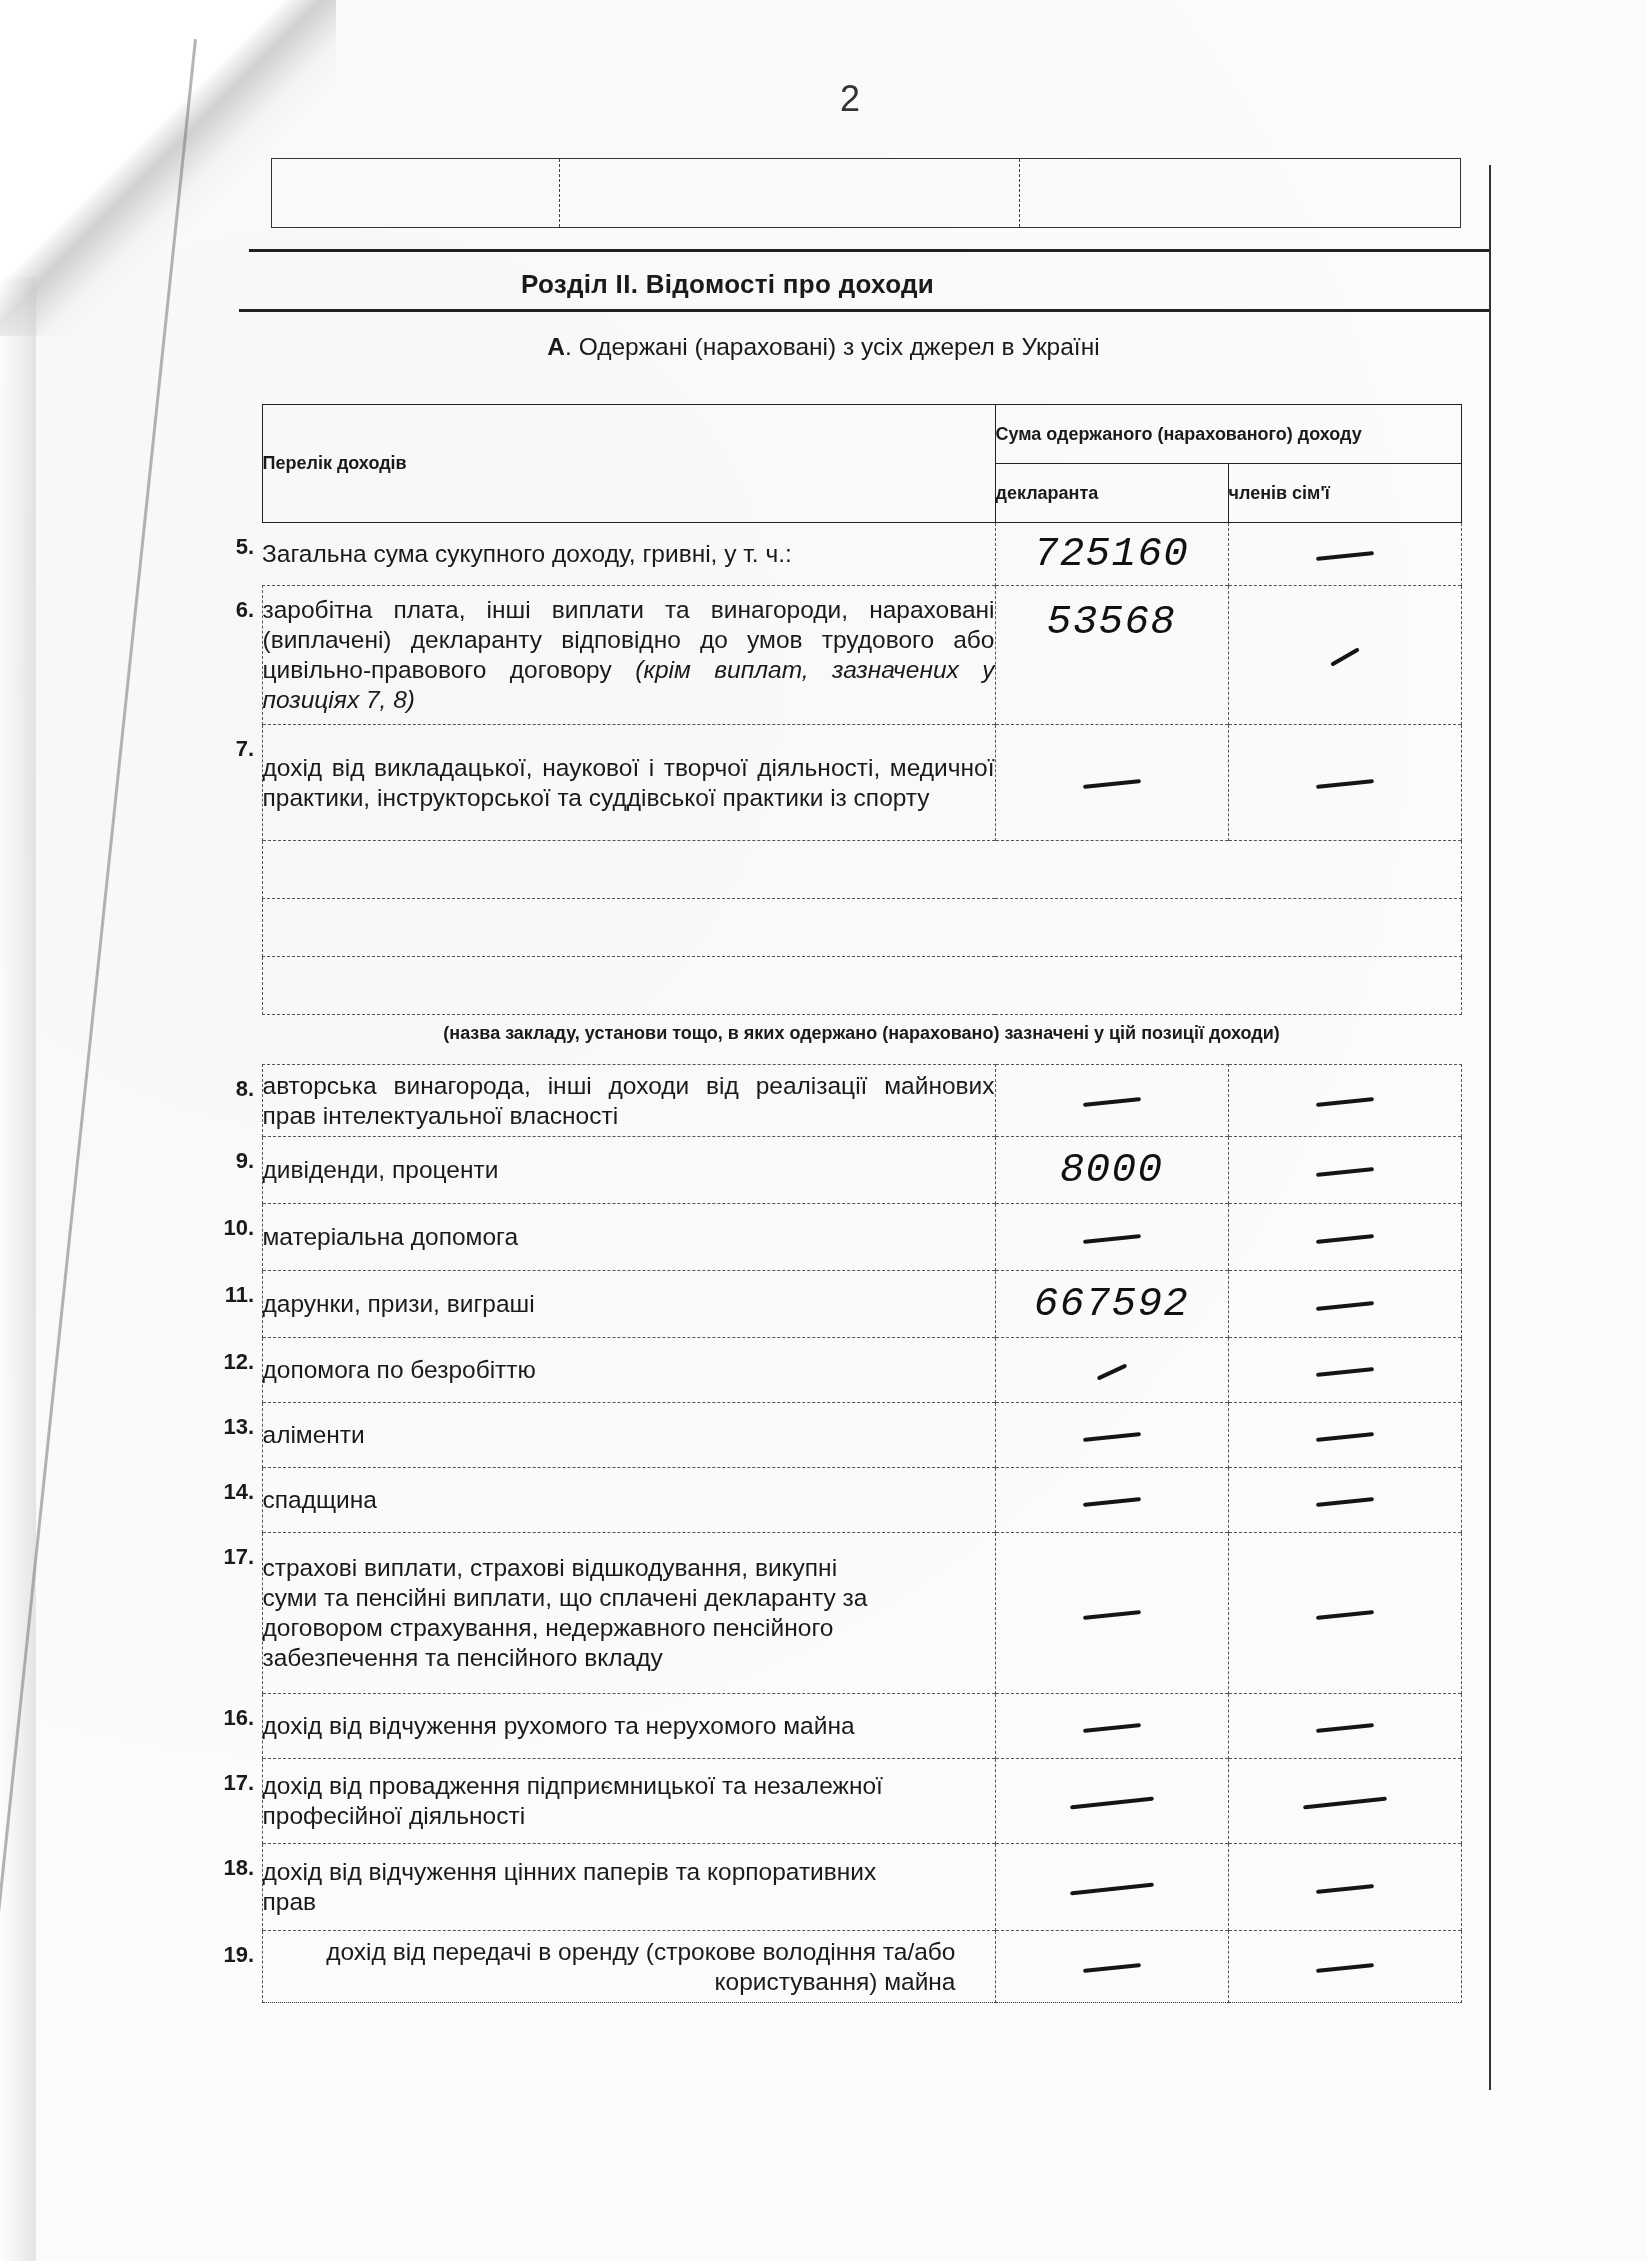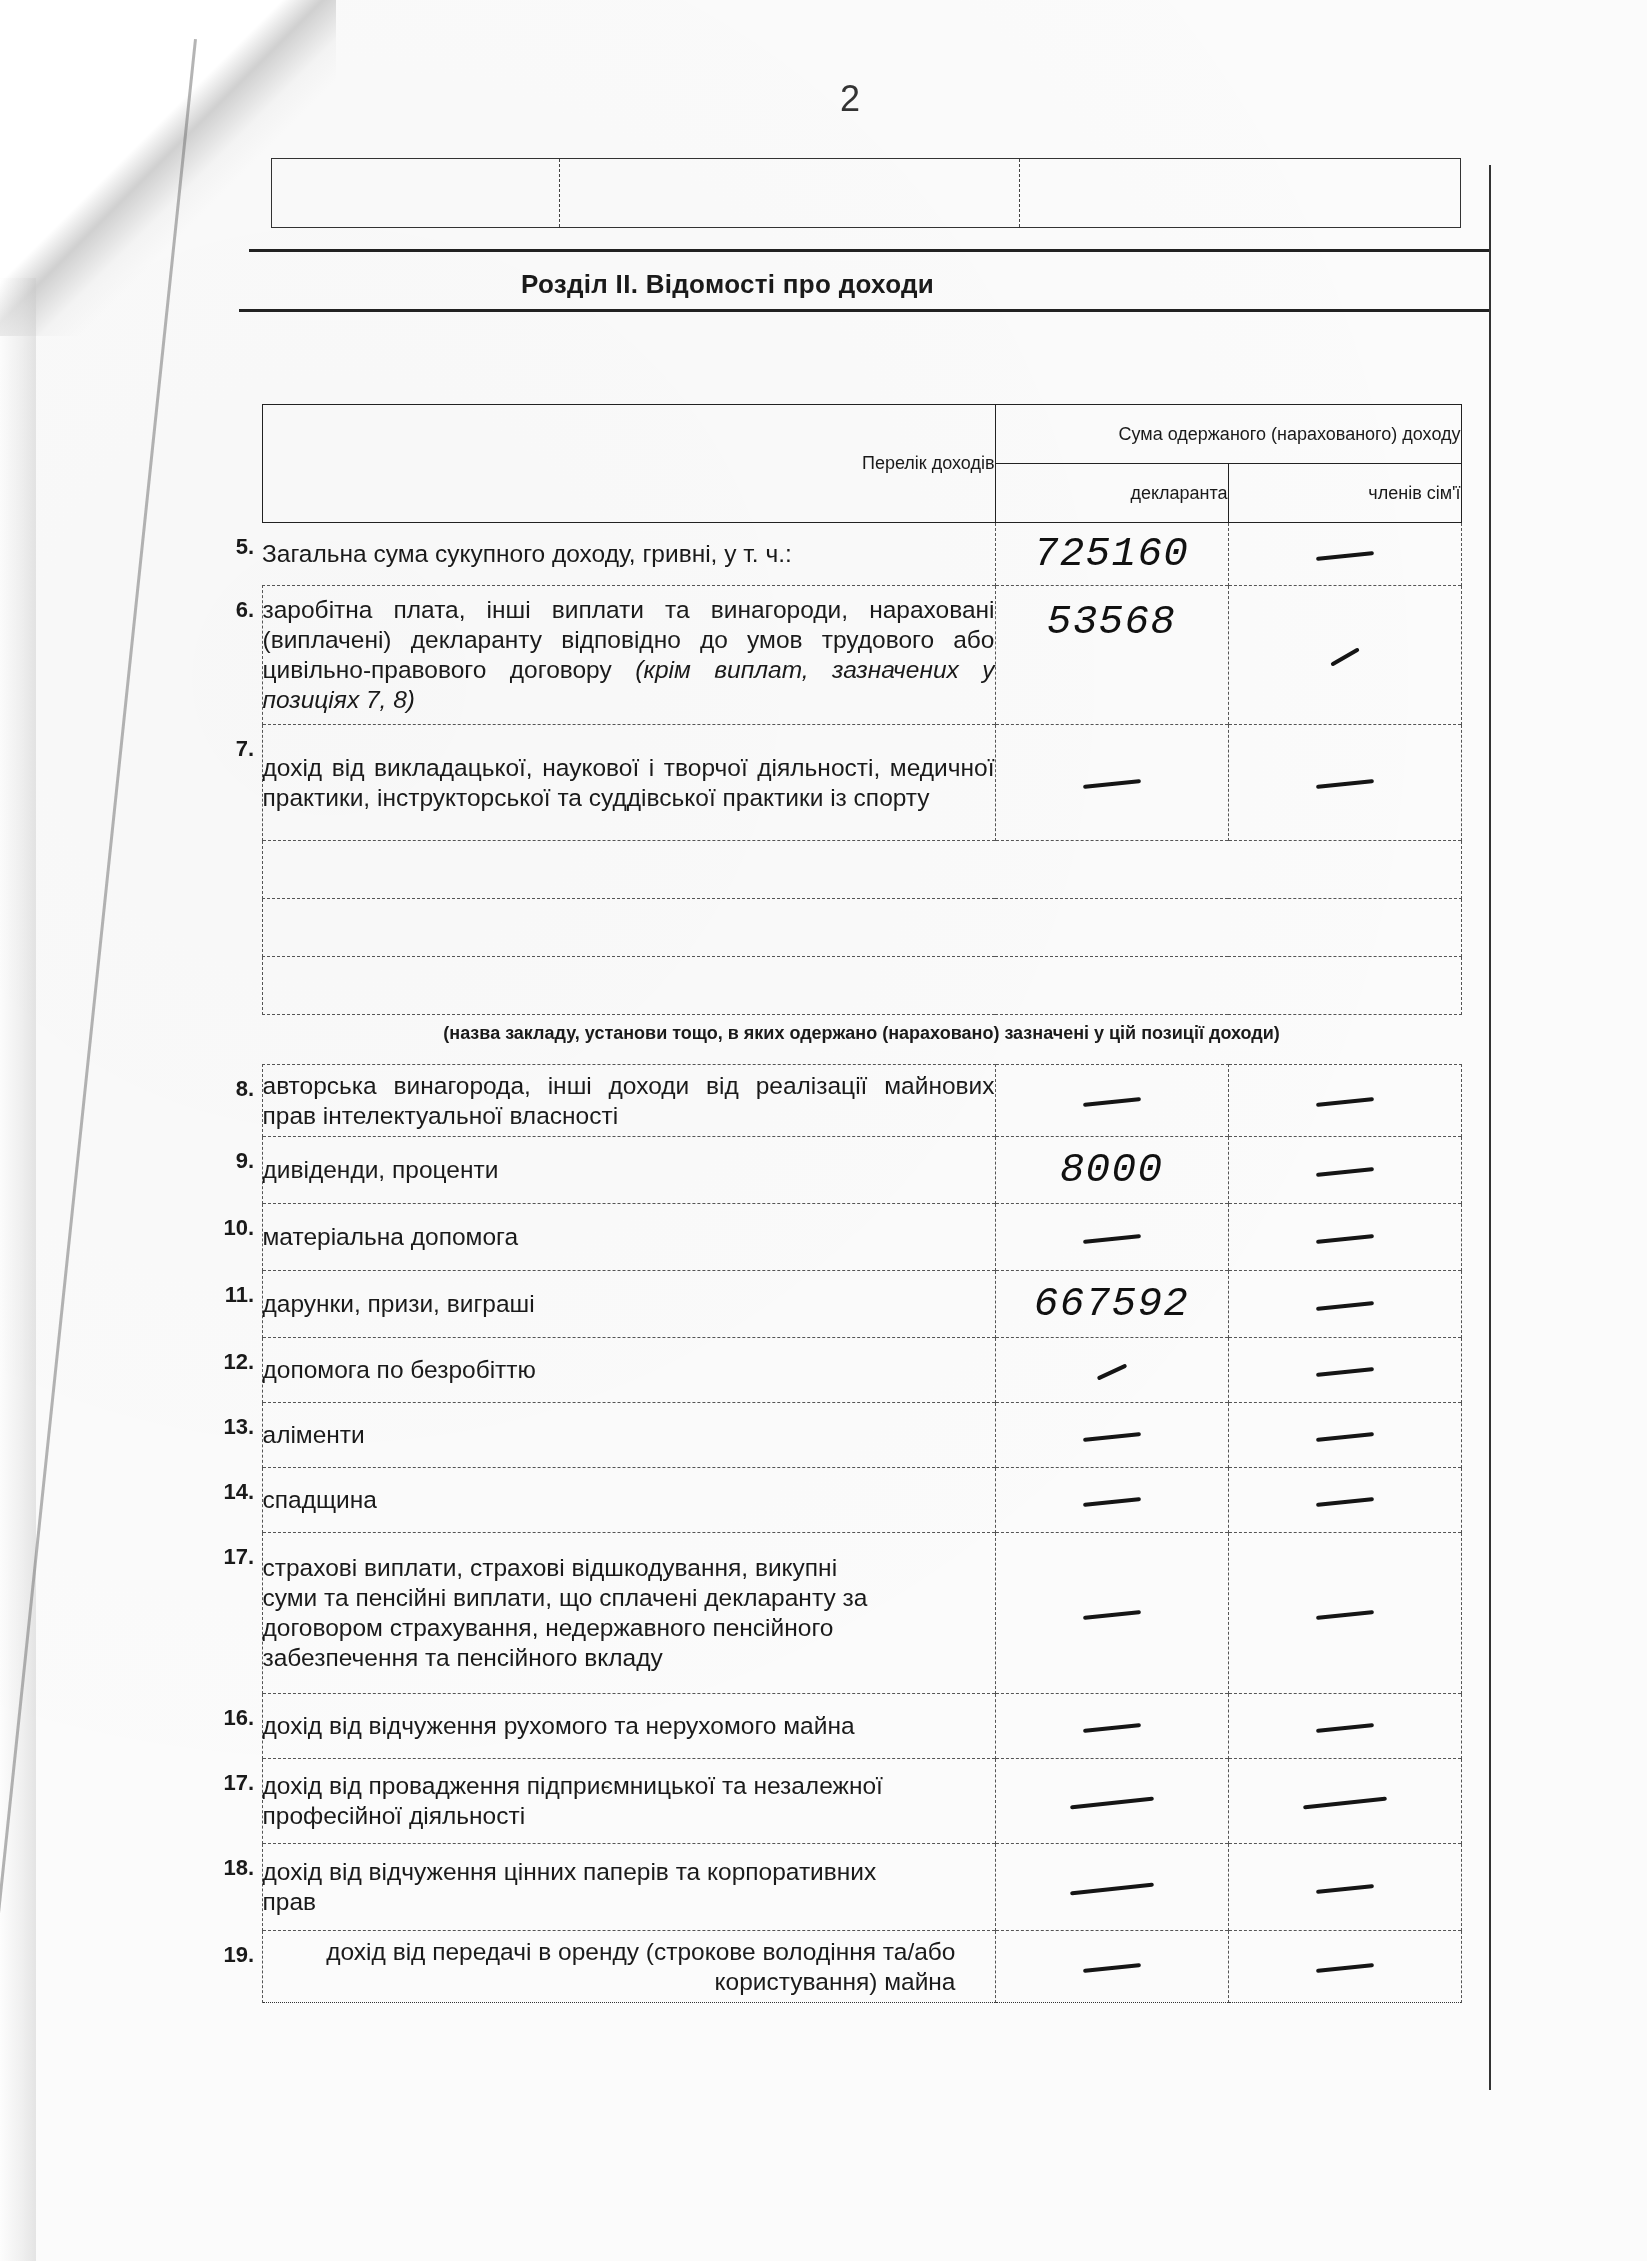--- a/index.html
+++ b/index.html
@@ -64,21 +64,21 @@
 
     
     table.income {
       position: absolute; left: 262px; top: 404px; width: 1198px;
       border-collapse: collapse; table-layout: fixed;
     }
     table.income td, table.income th {
       border: 1.3px dashed #555; padding: 0; vertical-align: middle;
     }
     table.income th {
-      border: 1.9px solid #222; font-weight: normal; font-size: 18px; text-align: right;
+      border: 1.9px solid #222; font-weight: bold; font-size: 18px; text-align: left;
     }
     table.income tr.body-row td { border-bottom: 1.9px dotted #333; }
     td.label {
       font-size: 24.5px; line-height: 30px; padding: 9px 13px 9px 13px; text-align: justify;
     }
     td.label i { font-style: italic; }
     td.val {
       text-align: center;
       font-family: Liberation Mono, monospace; font-style: italic; font-size: 41px;
       color: #111; letter-spacing: 1.3px;
@@ -116,20 +116,21 @@
   <div class="top-box">
     <div class="c1"></div>
     <div class="c2"></div>
     <div class="c3"></div>
   </div>
 
   <div class="hr-thick" style="left:249px; top:249px; width:1240px;"></div>
   <div class="section-title">Розділ ІІ. Відомості про доходи</div>
   <div class="hr-thick" style="left:239px; top:309px; width:1250px;"></div>
 
+  <div class="subsection-title"><b>А</b><span>. Одержані (нараховані) з усіх джерел в Україні</span></div>
 
   <table class="income">
     <colgroup>
       <col style="width:0">
       <col style="width:733px">
       <col style="width:233px">
       <col style="width:233px">
     </colgroup>
     <thead>
       <tr style="height:59px">

